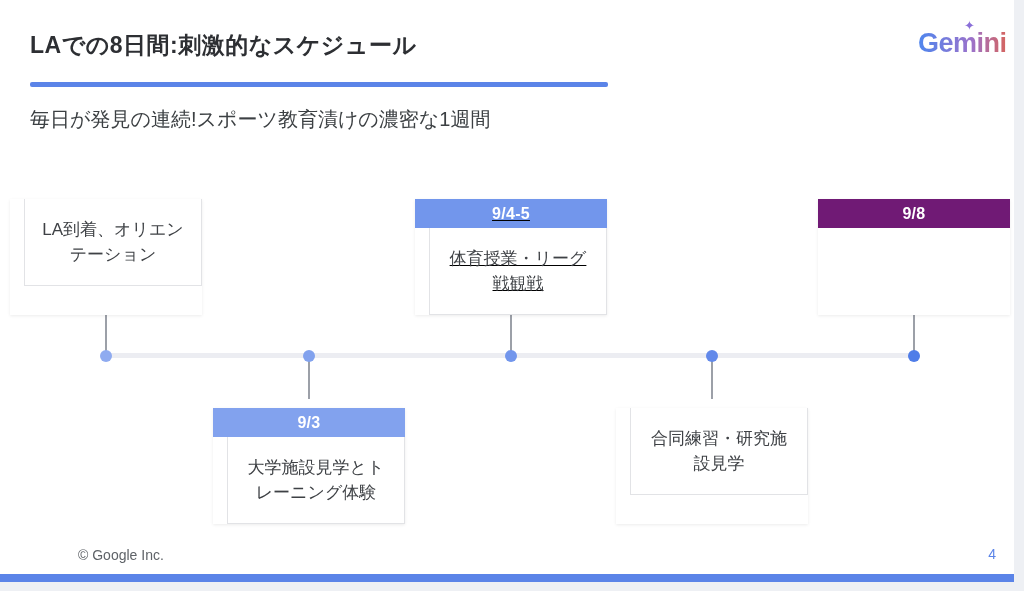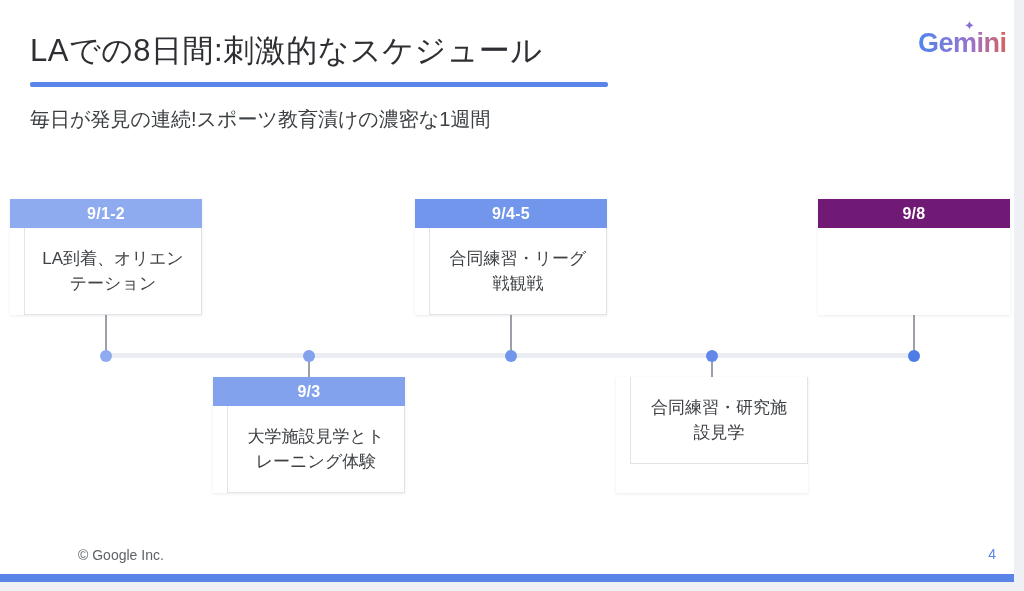--- a/index.html
+++ b/index.html
@@ -10,21 +10,21 @@
     overflow:hidden;
   }
   .slide{
     position:relative;
     width:1014px;height:582px;
     background:#ffffff;
   }
   
   .title{
     position:absolute;left:30px;top:30px;
-    font-size:31px;font-weight:normal;color:#2d2f33;
+    font-size:23px;font-weight:bold;color:#2d2f33;
     letter-spacing:0.5px;white-space:nowrap;
   }
   .title-underline{
     position:absolute;left:30px;top:82px;
     width:578px;height:5px;border-radius:2px;
     background:#5b84e8;
   }
   .subtitle{
     position:absolute;left:30px;top:106px;
     font-size:20px;color:#3c4043;white-space:nowrap;
@@ -53,21 +53,21 @@
   .dot{
     position:absolute;top:350px;width:12px;height:12px;
     border-radius:50%;background:#5b84e8;z-index:3;
   }
   .event-card{
     position:absolute;width:192px;height:116px;
     background:#ffffff;z-index:2;
     box-shadow:0 1px 3px rgba(0,0,0,0.08);
   }
   .event-card.above{top:199px;}
-  .event-card.below{top:377px;}
+  .event-card.below{top:408px;}
   .event-header{
     height:29px;display:flex;align-items:center;justify-content:center;
     background:#5b84e8;color:#ffffff;
     font-size:16px;font-weight:bold;letter-spacing:0.3px;
   }
   .event-body{
     box-sizing:border-box;height:87px;
     border:1px solid #e2e3e6;border-top:none;
     display:flex;align-items:center;justify-content:center;
     padding:4px 12px;text-align:center;
@@ -97,45 +97,42 @@
   <div class="subtitle">毎日が発見の連続!スポーツ教育漬けの濃密な1週間</div>
 
   <div class="logo">
     <span>Gemini</span>
     <span class="sparkle">✦</span>
   </div>
 
   <div class="timeline-line"></div>
   <div id="timeline">
       <div class="event-card above" style="left: 10px;">
-    <div class="event-header" style="background: rgb(143, 171, 240);">
-      <span>9/1-2</span>
-    </div>
     <div class="event-body">
       <span>LA到着、オリエンテーション</span>
     </div>
   </div>
       <div class="connector" style="left: 105px; top: 315px; height: 41px;"></div>
       <div class="dot" style="left: 100px; background: rgb(143, 171, 240);"></div>
       <div class="event-card below" style="left: 213px;">
     <div class="event-header" style="background: rgb(130, 162, 238);">
       <span>9/3</span>
     </div>
     <div class="event-body">
       <span>大学施設見学とトレーニング体験</span>
     </div>
   </div>
       <div class="connector" style="left: 308px; top: 356px; height: 43px;"></div>
       <div class="dot" style="left: 303px; background: rgb(130, 162, 238);"></div>
-      <div class="event-card above" style="left: 415px;">
+      <div class="event-card above" style="left: 415px; text-decoration: underline;">
     <div class="event-header" style="background: rgb(114, 150, 236);">
       <span>9/4-5</span>
     </div>
     <div class="event-body">
-      <span>合同練習・リーグ戦観戦</span>
+      <span>体育授業・リーグ戦観戦</span>
     </div>
   </div>
       <div class="connector" style="left: 510px; top: 315px; height: 41px;"></div>
       <div class="dot" style="left: 505px; background: rgb(114, 150, 236);"></div>
       <div class="event-card below" style="left: 616px;">
     <div class="event-body">
       <span>合同練習・研究施設見学</span>
     </div>
   </div>
       <div class="connector" style="left: 711px; top: 356px; height: 43px;"></div>

